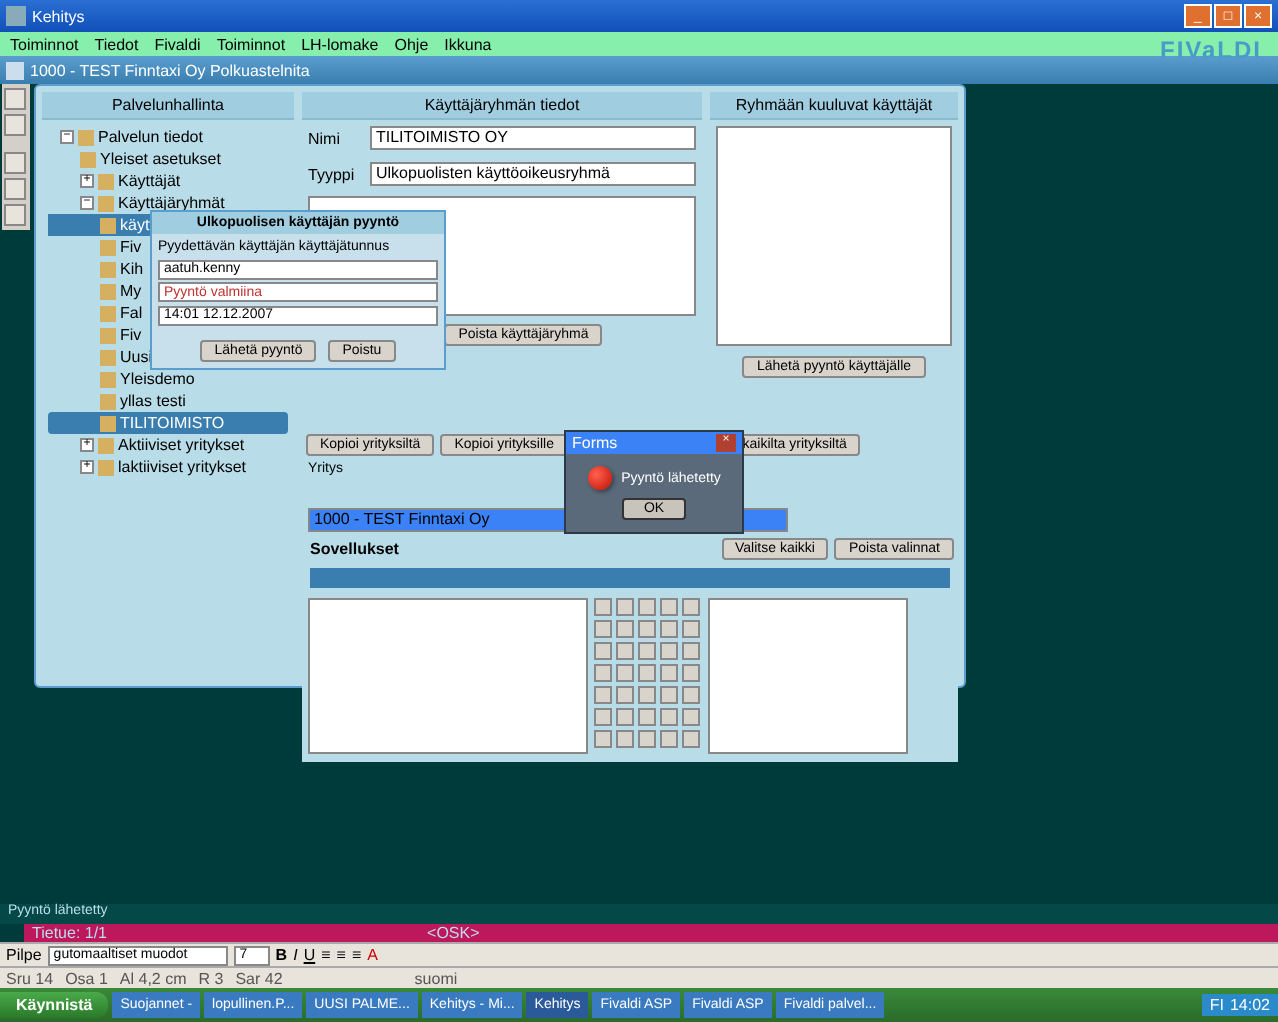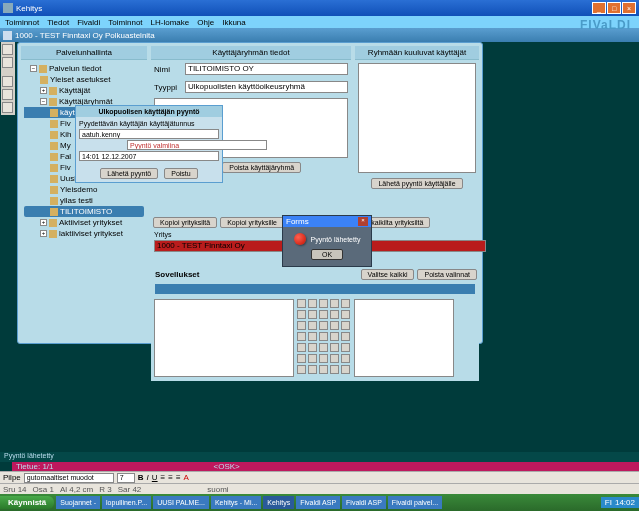--- a/index.html
+++ b/index.html
@@ -1,21 +1,21 @@
 <!DOCTYPE html>
 <html><head>
 <meta charset="utf-8">
 <style>
 *{box-sizing:border-box;margin:0;padding:0;font-family:Tahoma,Arial,sans-serif;font-size:8px}
 body{background:#003b3b;width:639px;height:511px;overflow:hidden;position:relative}
 .titlebar{background:linear-gradient(#2a6fd4,#1050b8);height:16px;display:flex;align-items:center;padding:0 3px;color:#fff}
 .titlebar .icon{width:10px;height:10px;background:#8ab;margin-right:3px}
 .win-btns{display:flex;gap:1px;margin-left:auto}
 .win-btn{width:14px;height:12px;background:#e07030;border:1px solid #fff;display:flex;align-items:center;justify-content:center;font-size:7px;color:#fff}
-.menubar{background:#7dd3fc;height:12px;display:flex;gap:8px;padding:0 5px;font-size:8px;align-items:center}
+.menubar{background:#86efac;height:12px;display:flex;gap:8px;padding:0 5px;font-size:8px;align-items:center}
 .subwin-bar{background:linear-gradient(#5a9ed0,#3a7eb0);height:14px;display:flex;align-items:center;padding:0 3px;color:#fff;font-size:8px}
 .sub-icon{width:9px;height:9px;background:#cde;margin-right:3px}
 .logo{position:absolute;right:8px;top:18px;color:#4a9bc8;font-size:12px;font-weight:bold;letter-spacing:1px}
 .toolbar-left{position:absolute;left:1px;top:42px;width:14px;background:#d4d0c8;display:flex;flex-direction:column;gap:2px;padding:2px 1px}
 .toolbar-left .tb{width:11px;height:11px;background:#e8e4dc;border:1px solid #888}
 .main-panel{position:absolute;left:17px;top:42px;width:466px;height:302px;background:#b8dce8;border:1px solid #5a9ed0;border-radius:3px}
 .col{position:absolute;background:#b8dce8}
 .col-header{background:#a0cde0;text-align:center;font-weight:normal;padding:2px;border-bottom:1px solid #8bc}
 .col1{left:3px;top:3px;width:126px;height:226px}
 .col2{left:133px;top:3px;width:200px;height:165px}
@@ -36,21 +36,21 @@
 .btn-row{display:flex;gap:4px;justify-content:center;padding:2px}
 .modal1{position:absolute;left:75px;top:105px;width:148px;background:#c8e0ec;border:1px solid #5a9ed0;z-index:5}
 .modal1-title{background:#a0cde0;text-align:center;font-weight:bold;padding:2px;font-size:7px}
 .modal1-body{padding:3px}
 .modal1-label{font-size:7px;margin-bottom:2px}
 .modal1-in{width:100%;background:#fff;border:1px solid #888;height:10px;padding:0 2px;font-size:7px;margin-bottom:1px}
 .modal1-btns{display:flex;gap:6px;justify-content:center;padding:3px}
 .copy-panel{position:absolute;left:133px;top:172px;width:328px;height:48px;background:#b8dce8}
 .copy-btns{display:flex;gap:3px;padding:2px;flex-wrap:wrap}
 .copy-label{font-size:7px;padding:1px 3px}
-.copy-select{background:#b91c1c;border:1px solid #888;height:12px;width:332px;margin:1px 3px;font-size:8px;padding:0 2px}
+.copy-select{background:#3b82f6;border:1px solid #888;height:12px;width:240px;margin:15px 3px;font-size:8px;padding:0 2px}
 .sov-panel{position:absolute;left:133px;top:224px;width:328px;height:114px;background:#b8dce8}
 .sov-title{font-weight:bold;padding:2px 4px;font-size:8px}
 .sov-bar{background:#3a7eb0;height:10px;margin:2px 4px}
 .sov-grid{display:flex;gap:3px;padding:3px}
 .sov-list{background:#fff;border:1px solid #888;width:140px;height:78px}
 .sov-cb-grid{display:grid;grid-template-columns:repeat(5,10px);grid-auto-rows:10px;gap:1px}
 .cb{width:9px;height:9px;background:#d8d4cc;border:1px solid #888}
 .forms-dlg{position:absolute;left:282px;top:215px;width:90px;background:#5a6a7a;border:1px solid #2a3a4a;z-index:10;color:#fff}
 .forms-title{background:#3b82f6;display:flex;align-items:center;padding:1px 3px;font-size:7px}
 .forms-close{margin-left:auto;width:10px;height:9px;background:#b04030;text-align:center;font-size:6px}
@@ -272,21 +272,21 @@
     </div>
   </div>
 
 </div>
 
 <div class="modal1">
   <div class="modal1-title">Ulkopuolisen käyttäjän pyyntö</div>
   <div class="modal1-body">
     <div class="modal1-label">Pyydettävän käyttäjän käyttäjätunnus</div>
     <input class="modal1-in" value="aatuh.kenny" style="">
-    <input class="modal1-in" style="color: rgb(192, 48, 48); margin-left: 48px;" value="Pyyntö valmiina">
+    <input class="modal1-in" style="color: rgb(192, 48, 48);" value="Pyyntö valmiina">
     <input class="modal1-in" value="14:01 12.12.2007" style="">
   </div>
   <div class="modal1-btns">
     <span class="btn">Lähetä pyyntö</span>
     <span class="btn">Poistu</span>
   </div>
 </div>
 
 <div class="forms-dlg">
   <div class="forms-title">

